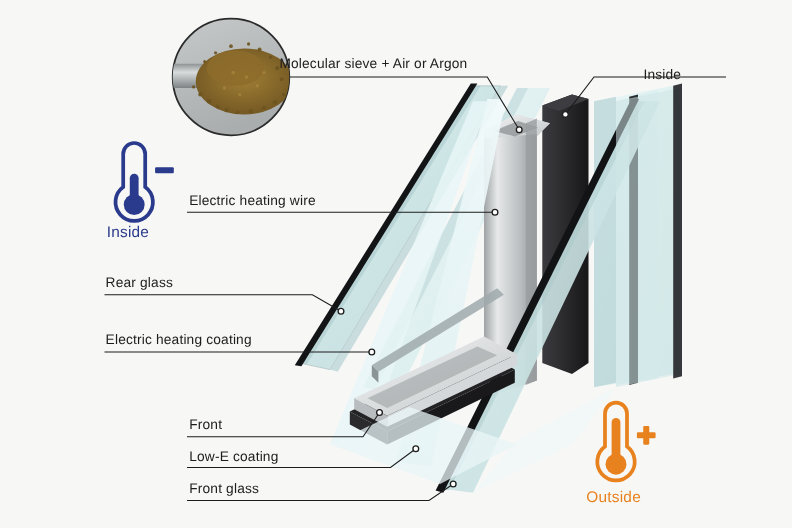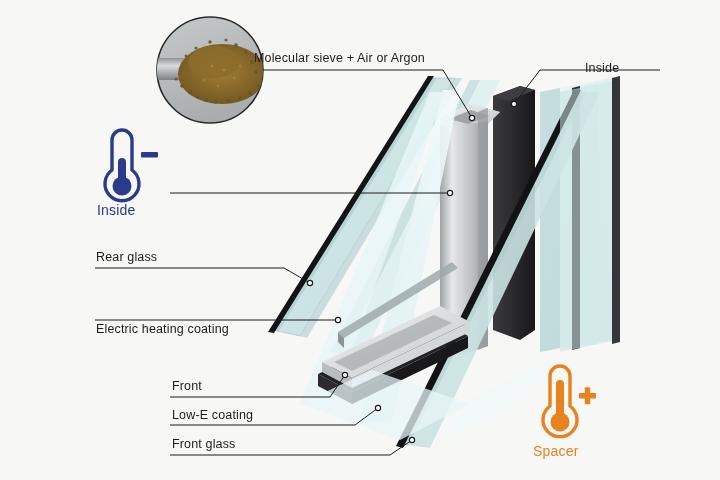--- a/index.html
+++ b/index.html
@@ -247,27 +247,28 @@
         <rect x="579" y="393" width="17" height="5.5" rx="1" fill="#e8821e"></rect>
         <rect x="584.75" y="387.25" width="5.5" height="17" rx="1" fill="#e8821e"></rect>
       </g>
     </g>
   </svg>
 
   <div class="lbl" style="left:254px;top:52px;">Molecular sieve + Air or Argon</div>
 
   <div class="lbl" style="left:585px;top:62px;">Inside</div>
 
+  <div class="lbl" style="left:172px;top:176px;">Electric heating wire</div>
 
   <div class="lbl" style="left:96px;top:251px;">Rear glass</div>
 
-  <div class="lbl" style="left:96px;top:303px;margin-top:20px;">Electric heating coating</div>
+  <div class="lbl" style="left:96px;top:303px;">Electric heating coating</div>
 
   <div class="lbl" style="left:172px;top:380px;">Front</div>
 
   <div class="lbl" style="left:172px;top:409px;">Low-E coating</div>
 
   <div class="lbl" style="left:172px;top:438px;text-align:center;">Front glass</div>
 
   <div class="therm-cap cap-inside" style="left:97px;top:202px;">Inside</div>
 
-  <div class="therm-cap cap-outside" style="left:533px;top:443px;">Spacer</div>
+  <div class="therm-cap cap-outside" style="left:533px;top:443px;">Outside</div>
 </div>
 
 </body></html>

